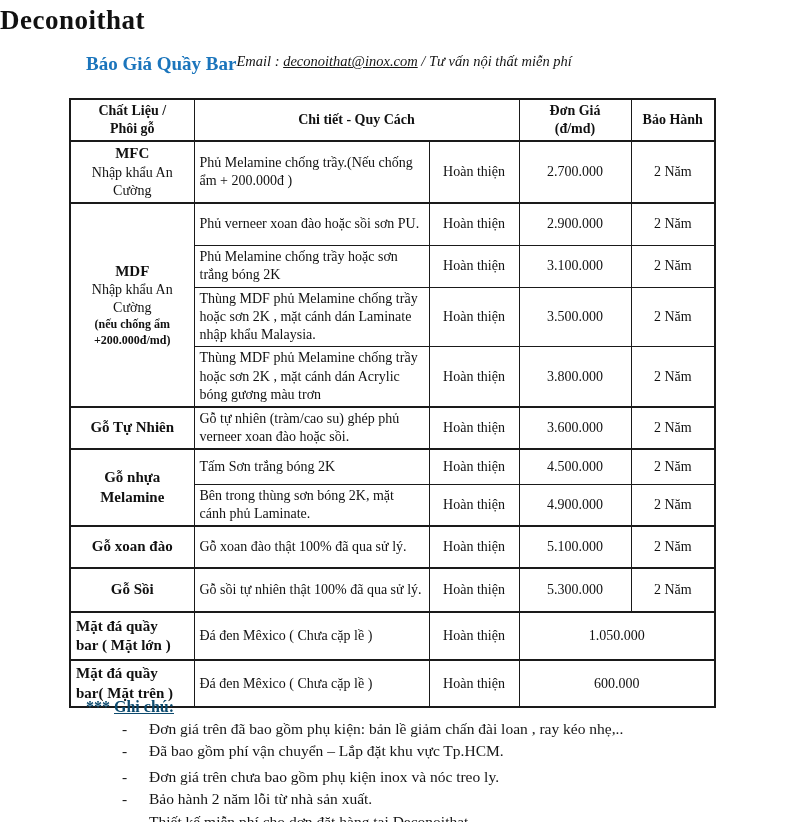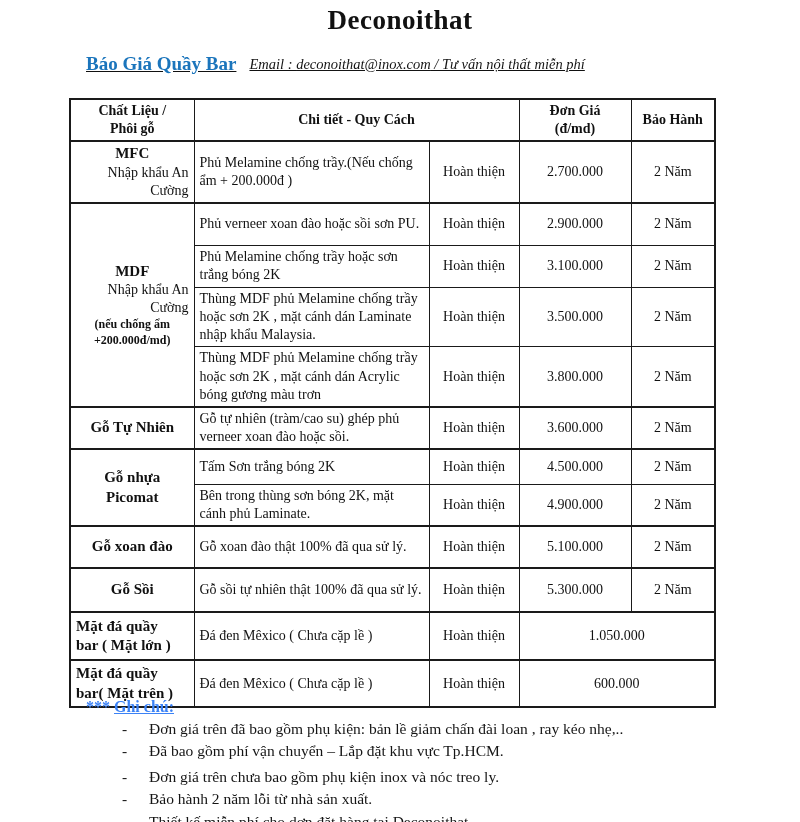--- a/index.html
+++ b/index.html
@@ -10,33 +10,30 @@
     width: 800px;
     height: 822px;
     background: #ffffff;
     font-family: "Liberation Serif", serif;
     color: #111;
     overflow: hidden;
   }
   .doc-title {
     position: absolute;
     top: 5px; left: 0; width: 100%;
-    text-align: center;
     font-size: 27px;
     font-weight: bold;
     letter-spacing: .5px;
   }
   .subline {
     position: absolute;
     top: 53px; left: 86px;
     display: flex;
-    align-items: center;
-    gap: 13px;
+    align-items: flex-start;
     white-space: nowrap;
-    text-decoration: underline;
   }
   .quote-title { color: var(--blue); font-weight: bold; font-size: 19px; }
   .contact { font-style: italic; font-size: 14.5px; color: #151515; }
   .contact .email { text-decoration: underline; }
   .phone { color: var(--blue); font-weight: bold; font-style: italic; font-size: 21px; letter-spacing: .5px; }
 
   table.quote {
     position: absolute;
     left: 69px; top: 98px;
     width: 645px;
@@ -50,30 +47,30 @@
     padding: 2px 5px;
     font-size: 14px;
     line-height: 1.3;
   }
   tr.hrow td { border-bottom: 2px solid var(--line); }
   tr.grp td { border-top: 2px solid var(--line); }
   .hd { text-align: center; font-weight: bold; font-size: 15px; white-space: pre-line; }
   .mat { text-align: center; }
   .mat span { display: block; white-space: pre-line; }
   .mat-title { font-weight: bold; font-size: 15px; }
-  .mat-sub { font-size: 14px; text-align: right; }
+  .mat-sub { font-size: 14px; }
   .mat-note { font-weight: bold; font-size: 12px; }
   td.mat-left { text-align: left; padding-left: 8px; }
   td.detail { text-align: left; padding-left: 8px; font-size: 14.5px; }
   td.center { text-align: center; }
   td.price { text-align: center; font-size: 15px; }
   td.warranty { text-align: center; font-size: 14.5px; }
 
   .notes { position: absolute; left: 86px; top: 698px; width: 660px; font-size: 15.5px; color: #151515; }
-  .notes-title { font-size: 16px; font-weight: bold; color: #3b82f6; }
+  .notes-title { font-size: 16px; font-weight: bold; color: #0c4a6e; }
   .notes-title .underlined { text-decoration: underline; }
   .note-item { display: flex; margin-top: 3.5px; line-height: 1.22; }
   .note-bullet { margin-left: 36px; width: 27px; flex: 0 0 27px; }
   .note-text { flex: 1; }
 </style>
 </head>
 <body>
 
 <div class="doc">
 
@@ -150,21 +147,21 @@
         </td>
         <td class="detail">Gỗ tự nhiên (tràm/cao su) ghép phủ verneer xoan đào hoặc sồi.</td>
         <td class="center">Hoàn thiện</td>
         <td class="price">3.600.000</td>
         <td class="warranty">2 Năm</td>
       </tr>
 
       <tr class="grp" style="height:35px">
         <td class="mat" rowspan="2">
           <span class="mat-title">Gỗ nhựa
-Picomat</span>
+Melamine</span>
         </td>
         <td class="detail">Tấm Sơn trắng bóng 2K</td>
         <td class="center">Hoàn thiện</td>
         <td class="price">4.500.000</td>
         <td class="warranty">2 Năm</td>
       </tr>
       <tr style="height:35px">
         <td class="detail">Bên trong thùng sơn bóng 2K, mặt cánh phủ Laminate.</td>
         <td class="center">Hoàn thiện</td>
         <td class="price">4.900.000</td>

